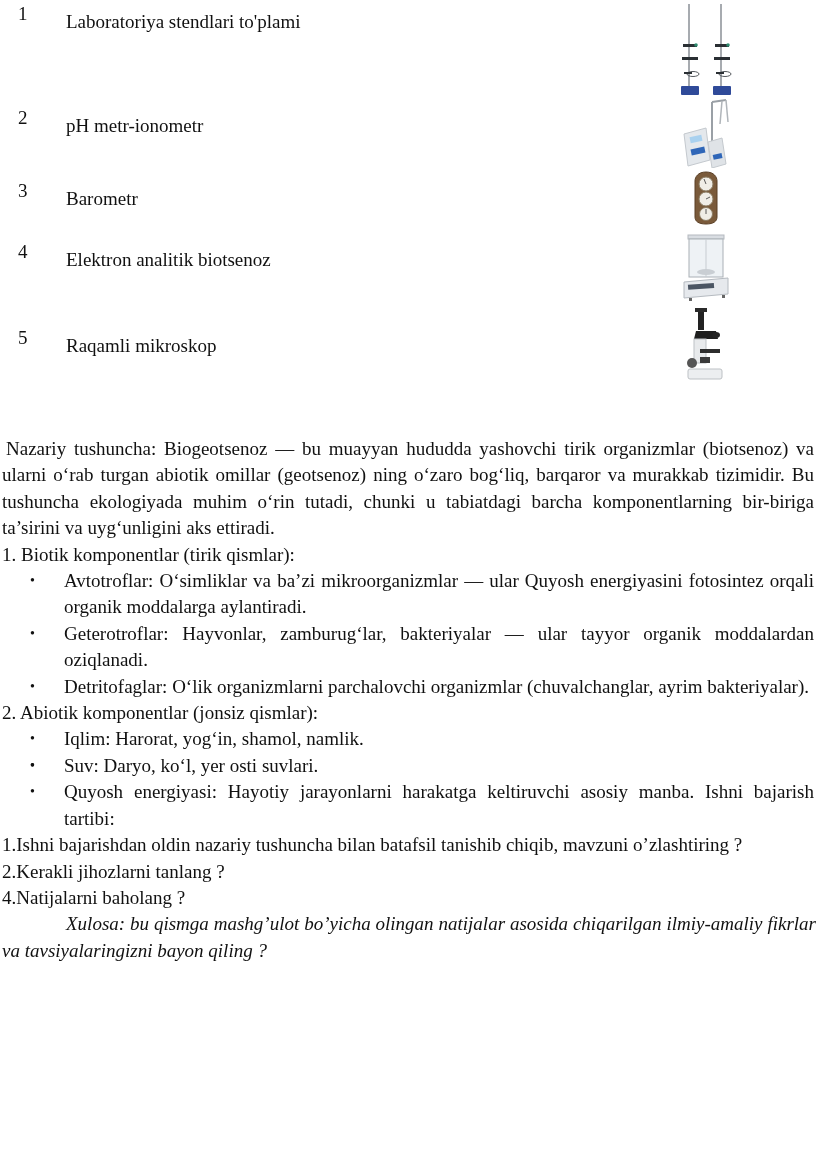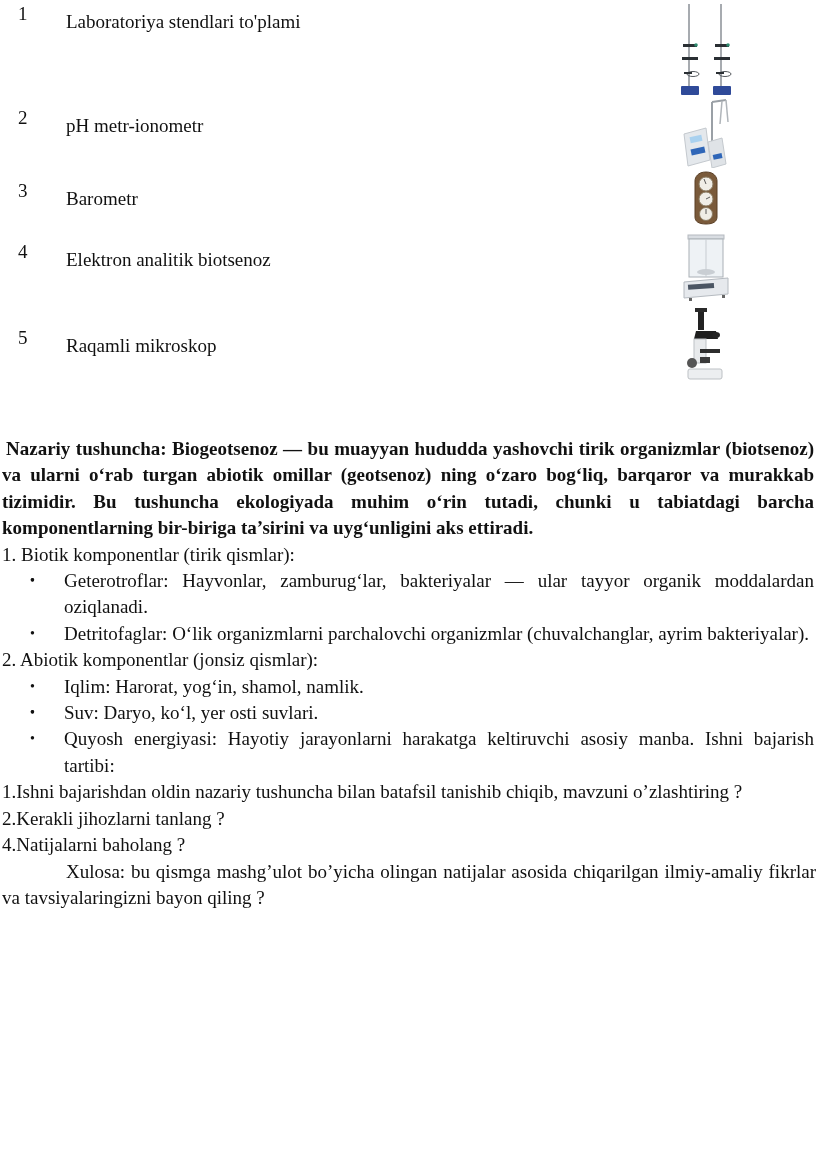--- a/index.html
+++ b/index.html
@@ -42,40 +42,41 @@
       top: 436px;
       width: 816px;
       line-height: 26.4px;
     }
     .p {
       text-align: justify;
       text-align-last: left;
       padding-left: 2px;
       padding-right: 2px;
     }
-    .p.first { text-indent: 4px; font-weight: bold; }
+    .p.first { text-indent: 4px; }
     .bullet-item {
       position: relative;
       padding-left: 64px;
       padding-right: 2px;
       text-align: justify;
       text-align-last: left;
     }
     .bullet-item .dot {
       position: absolute;
       left: 30px;
       top: 0;
       font-size: 14px;
     }
     .indent-para {
       text-indent: 64px;
       text-align: justify;
       text-align-last: left;
       padding-left: 2px;
       padding-right: 0;
+      font-style: italic;
     }
   </style>
 </head>
 <body>
 
 <div>
   <div class="equip-row" style="top:1px;">
     <span class="equip-num">1</span>
     <span class="equip-name">Laboratoriya stendlari to'plami</span>
   </div>
@@ -160,20 +161,21 @@
   <rect x="4" y="64" width="34" height="10" rx="2" fill="#eceef0" stroke="#bdc1c5"></rect>
   <rect x="16" y="52" width="10" height="6" fill="#3a3a3a"></rect>
 </svg>
 
 <div class="doc">
   <div class="p first">Nazariy tushuncha: Biogeotsenoz — bu muayyan hududda yashovchi tirik organizmlar (biotsenoz) va ularni o‘rab turgan abiotik omillar (geotsenoz) ning o‘zaro bog‘liq, barqaror va murakkab tizimidir. Bu tushuncha ekologiyada muhim o‘rin tutadi, chunki u tabiatdagi barcha komponentlarning bir-biriga ta’sirini va uyg‘unligini aks ettiradi.</div>
 
   <div class="p">1. Biotik komponentlar (tirik qismlar):</div>
   <div class="bullet-item">
     <span class="dot">•</span>
+    <span>Avtotroflar: O‘simliklar va ba’zi mikroorganizmlar — ular Quyosh energiyasini fotosintez orqali organik moddalarga aylantiradi.</span>
   </div>
   <div class="bullet-item">
     <span class="dot">•</span>
     <span>Geterotroflar: Hayvonlar, zamburug‘lar, bakteriyalar — ular tayyor organik moddalardan oziqlanadi.</span>
   </div>
   <div class="bullet-item">
     <span class="dot">•</span>
     <span>Detritofaglar: O‘lik organizmlarni parchalovchi organizmlar (chuvalchanglar, ayrim bakteriyalar).</span>
   </div>
 

